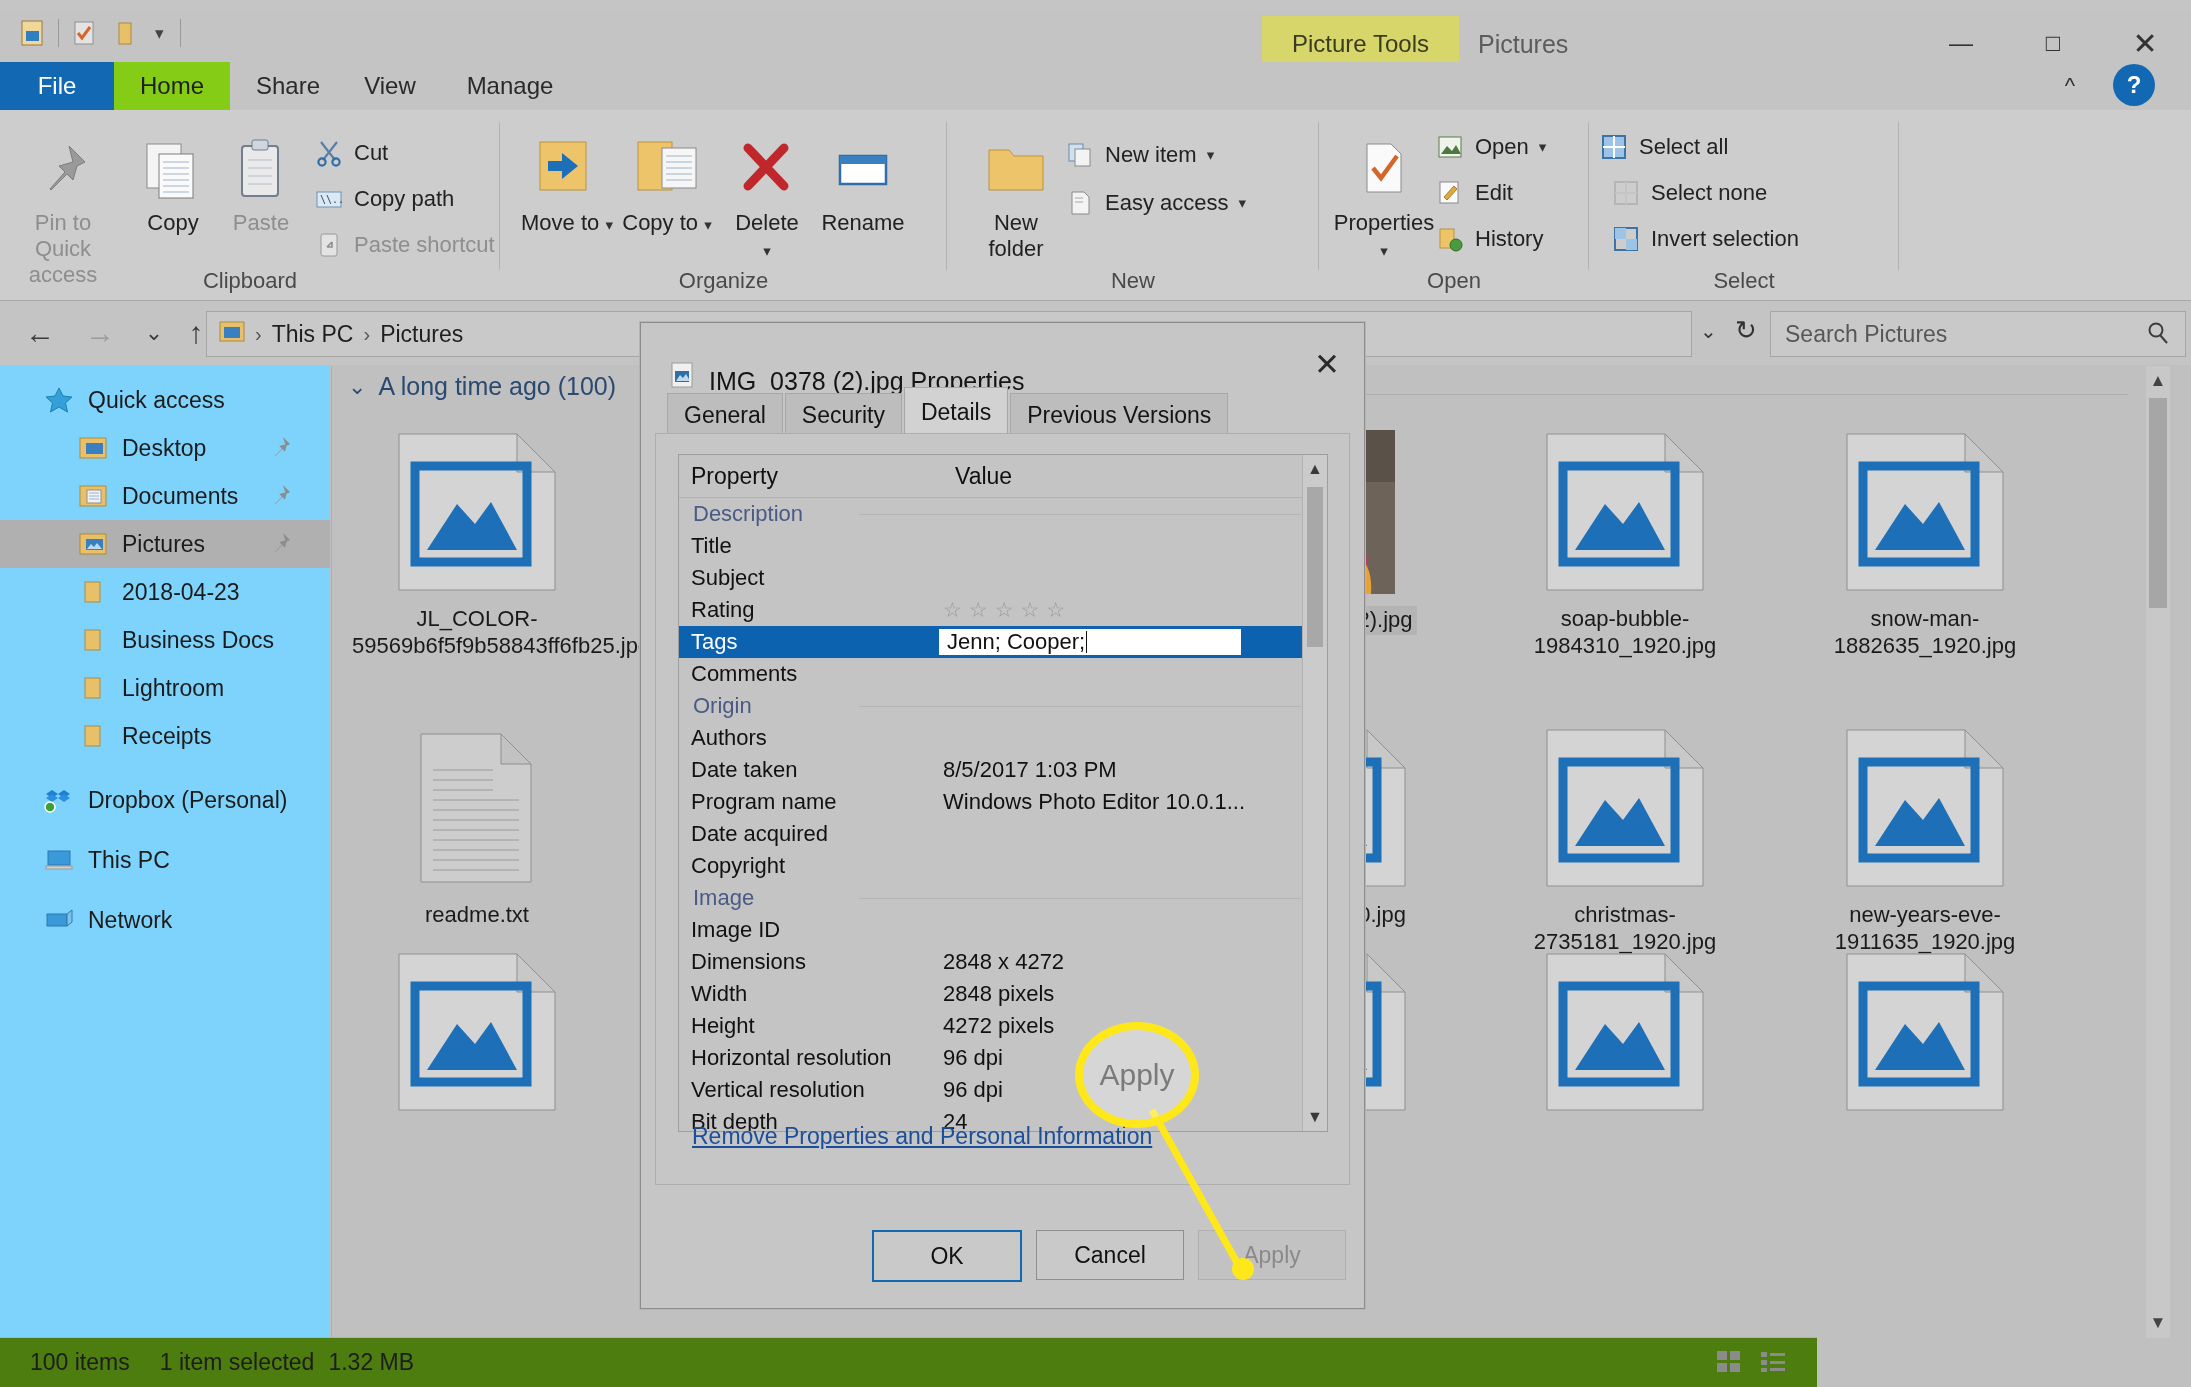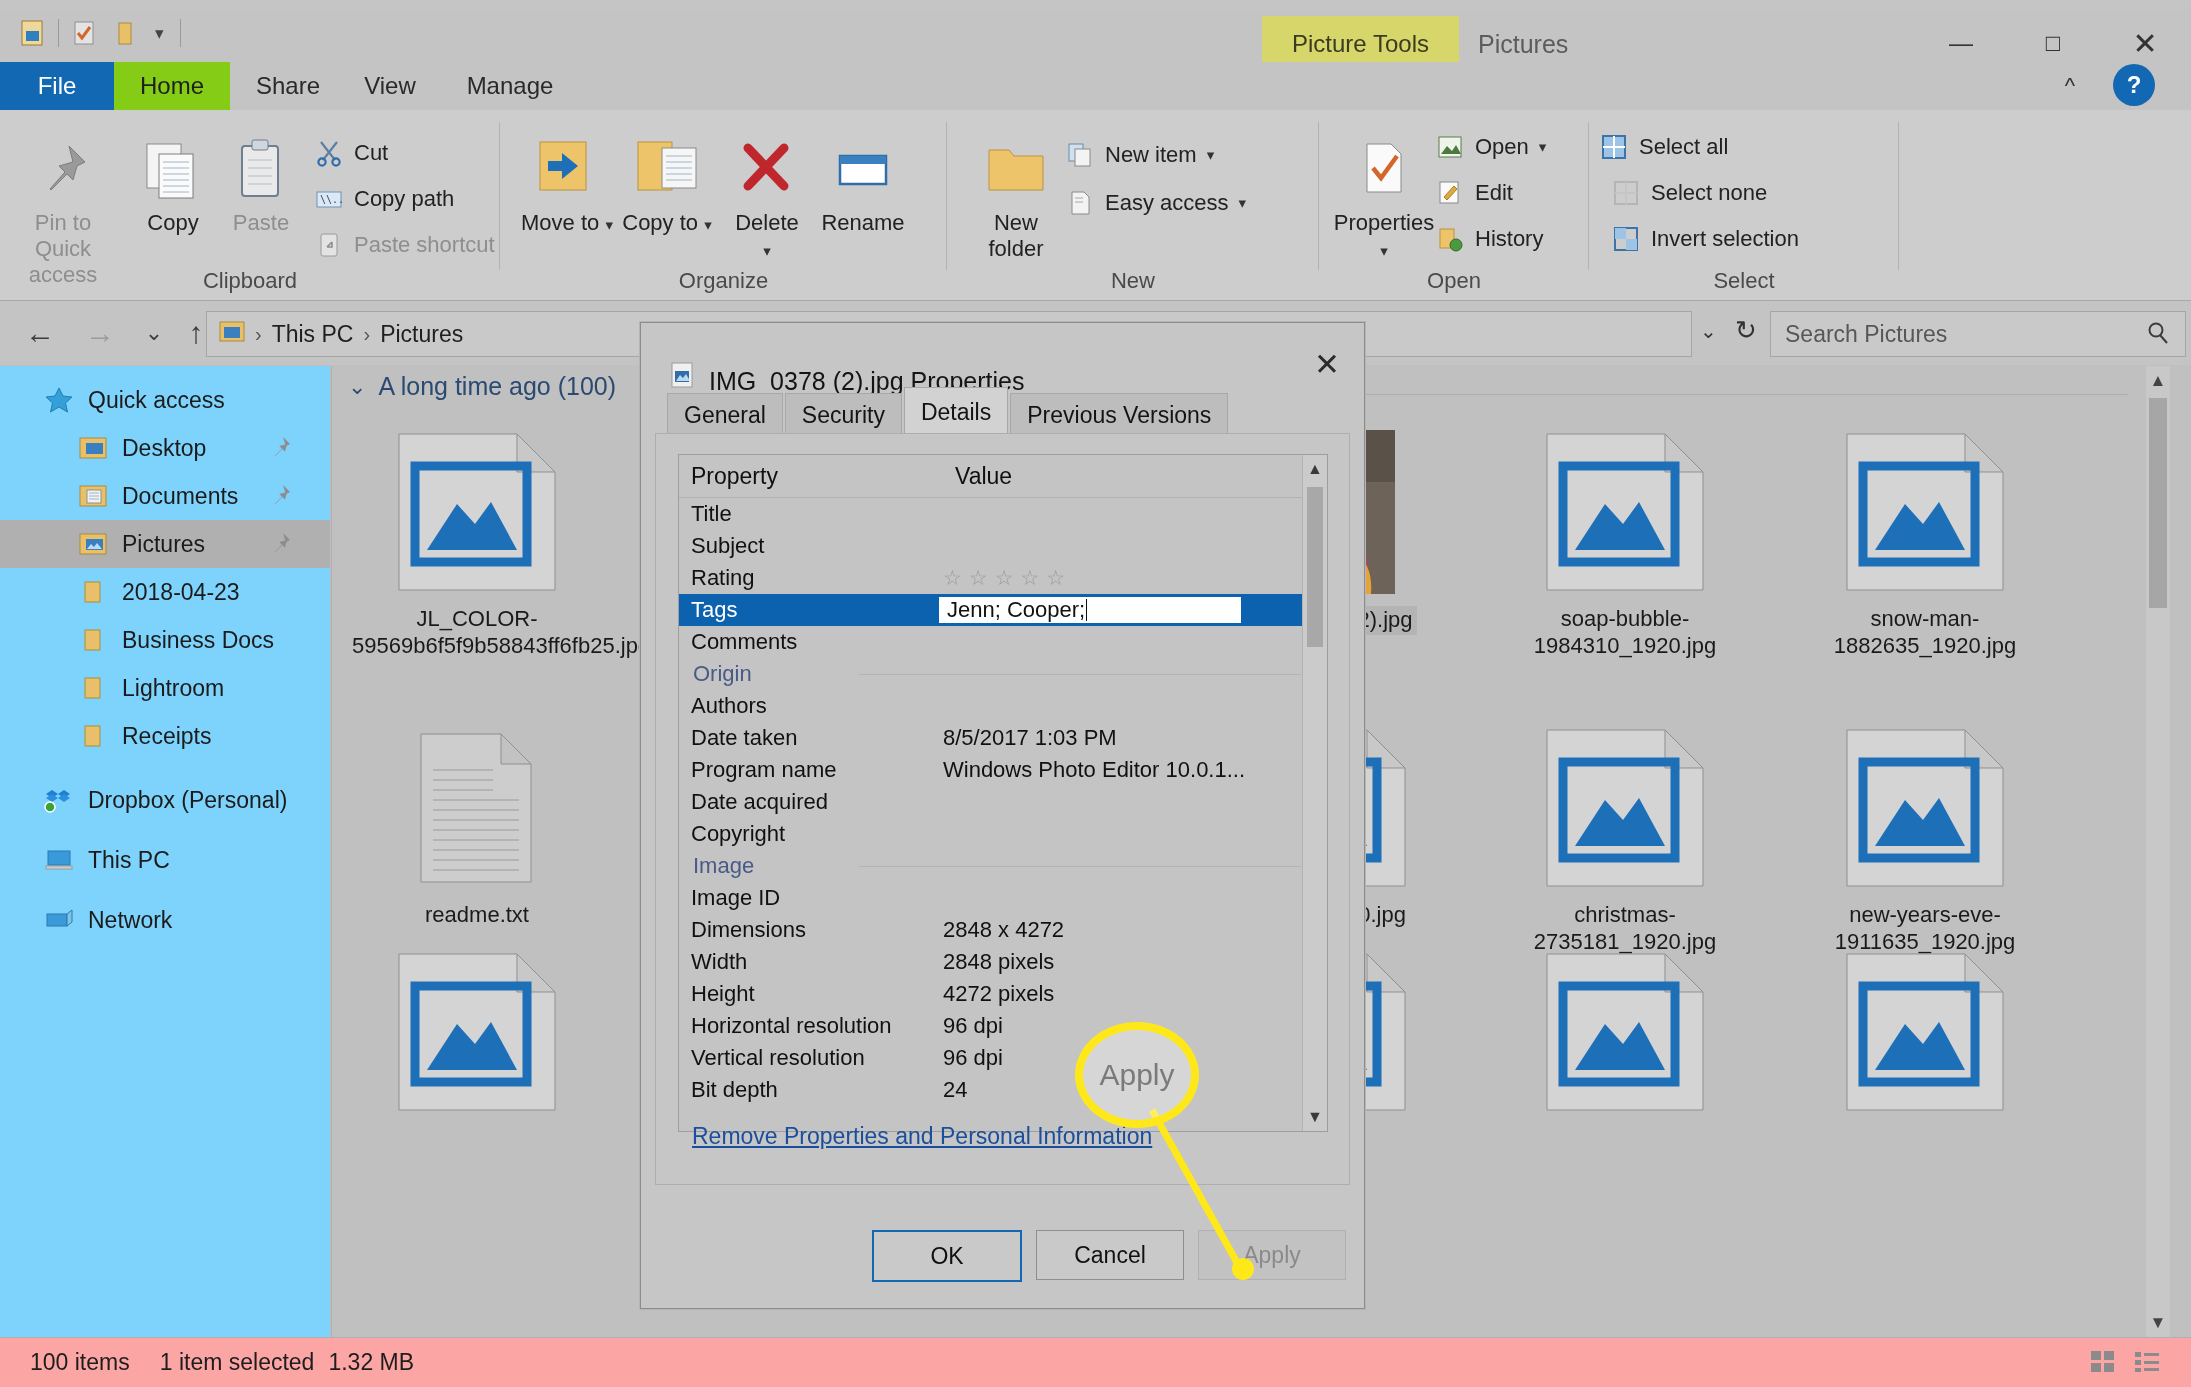--- a/index.html
+++ b/index.html
@@ -175,22 +175,22 @@
   .fileitem.sel .fname { background: #b4b4b4; display: inline-block; padding: 1px 4px; }
 
   .vscroll {
     position: absolute; right: 0; top: 0; width: 24px; height: 972px; background: #c8c8c8;
   }
   .vscroll .thumbbar { position: absolute; left: 3px; top: 32px; width: 18px; height: 210px; background: #a6a6a6; }
   .vscroll .arr { position: absolute; left: 0; width: 24px; height: 30px; display:flex; align-items:center; justify-content:center; font-size: 17px; color: #444; }
 
   
   .statusbar {
-    position: absolute; bottom: 0; left: 0; width: 2191px; height: 49px;
-    background: #fca5a5; border-top: 1px solid #b0b0b0;
+    position: absolute; bottom: 0; left: 0; width: 1817px; height: 49px;
+    background: #4d7c0f; border-top: 1px solid #b0b0b0;
     display: flex; align-items: center;
     font-size: 23px; color: #1d1d1d;
   }
   .statusbar .st { margin-left: 30px; }
   .view-icons { position: absolute; right: 30px; top: 10px; display: flex; gap: 16px; }
 
   
   .dialog {
     position: absolute; left: 640px; top: 322px; width: 723px; height: 985px;
     background: #c6c6c6;
@@ -969,20 +969,23 @@
     </div>
 
     <div class="dlg-pane">
       <div class="proplist">
 
         <div class="plist-hdr">
           <span class="c1">Property</span>
           <span class="c2">Value</span>
         </div>
 
+        <div class="prow section">
+          <span class="pname">Description</span>
+        </div>
         <div class="prow">
           <span class="pname">Title</span>
           <span class="pval"></span>
         </div>
         <div class="prow">
           <span class="pname">Subject</span>
           <span class="pval"></span>
         </div>
         <div class="prow">
           <span class="pname">Rating</span>

